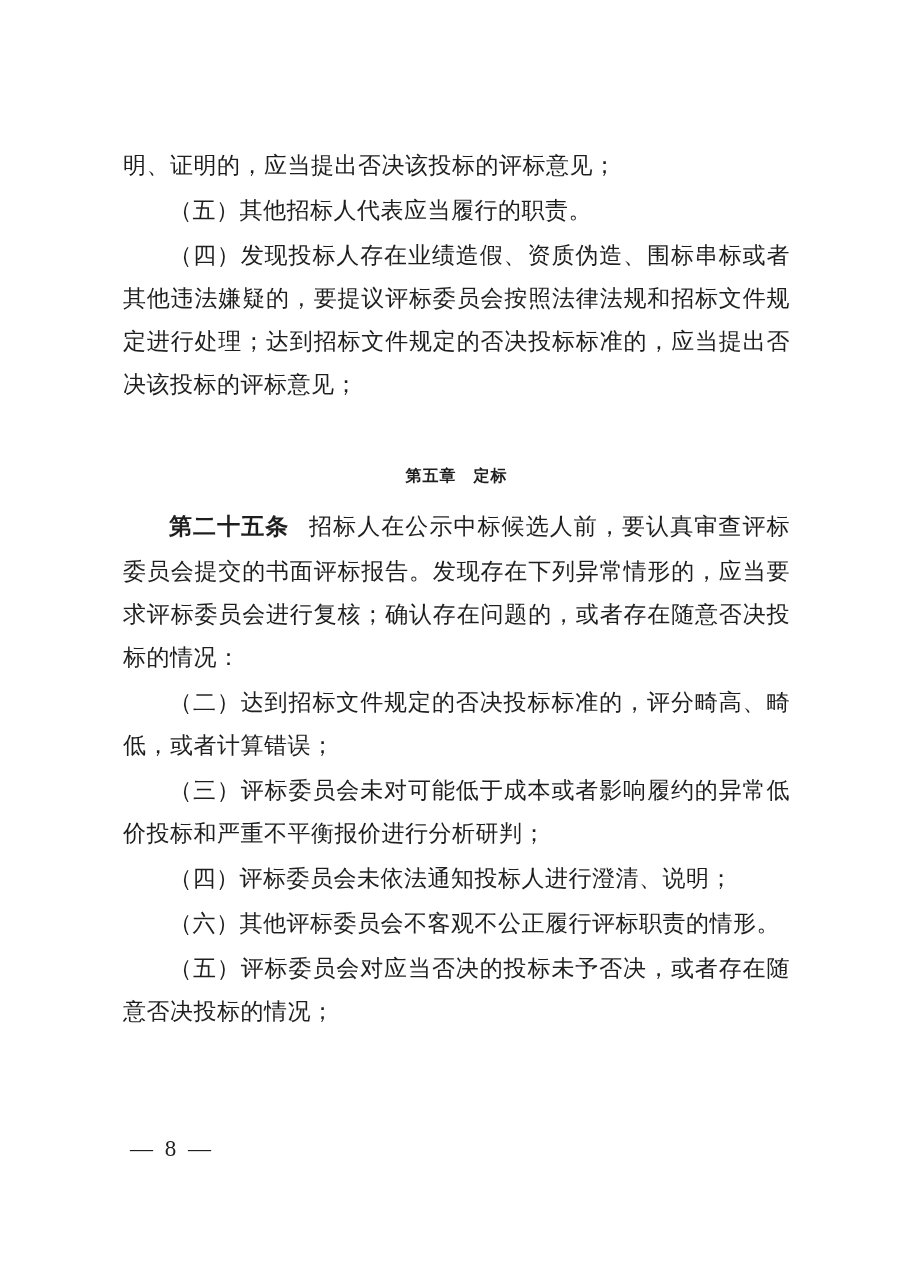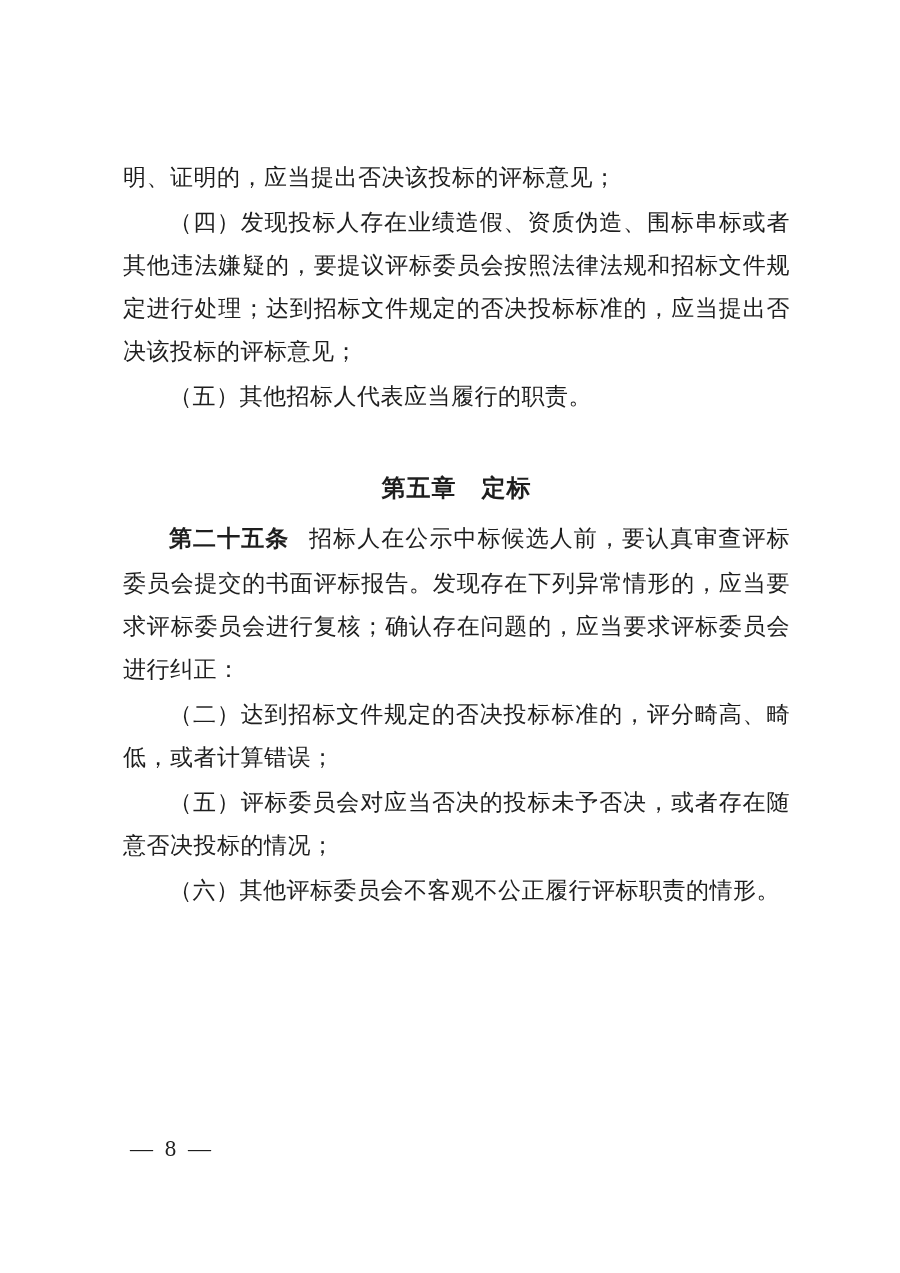--- a/index.html
+++ b/index.html
@@ -9,42 +9,42 @@
     width: 900px;
     height: 1273px;
     background: #ffffff;
     overflow: hidden;
     font-family: "Liberation Serif", "DejaVu Serif", serif;
     color: #1e1e1e;
   }
   .content {
     position: absolute;
     left: 123px;
-    top: 156px;
+    top: 144px;
     width: 667px;
     font-size: 23px;
     line-height: 43px;
     letter-spacing: 0.5px;
     text-align: justify;
     text-justify: inter-character;
   }
   p.para {
     text-indent: 2em;
     margin: 2px 0;
   }
   p.continuation {
     text-indent: 0;
     margin: 0;
   }
   h2.chapter-heading {
     margin-top: 48px;
     margin-bottom: 8px;
     text-align: center;
     text-indent: 0;
-    font-size: 24px;
+    font-size: 16px;
     font-weight: bold;
     letter-spacing: 1px;
     font-family: "Liberation Sans", "DejaVu Sans", sans-serif;
     line-height: 43px;
   }
   .article-number {
     font-weight: bold;
     font-family: Liberation Mono, monospace;
     margin-right: 0.85em;
   }
@@ -59,35 +59,37 @@
   }
 </style>
 </head>
 <body>
 
 <div class="page">
   <div class="content">
 
     <p class="continuation">明、证明的，应当提出否决该投标的评标意见；</p>
 
+    <p class="para">（五）其他招标人代表应当履行的职责。</p>
+
     <p class="para">（四）发现投标人存在业绩造假、资质伪造、围标串标或者其他违法嫌疑的，要提议评标委员会按照法律法规和招标文件规定进行处理；达到招标文件规定的否决投标标准的，应当提出否决该投标的评标意见；</p>
-
-    <p class="para">（五）其他招标人代表应当履行的职责。</p>
 
     <h2 class="chapter-heading">第五章　定标</h2>
 
     <p class="para">
-      <span class="article-number">第二十五条</span><span>招标人在公示中标候选人前，要认真审查评标委员会提交的书面评标报告。发现存在下列异常情形的，应当要求评标委员会进行复核；确认存在问题的，应当要求评标委员会进行纠正：</span>
+      <span class="article-number">第二十五条</span><span>招标人在公示中标候选人前，要认真审查评标委员会提交的书面评标报告。发现存在下列异常情形的，应当要求评标委员会进行复核；确认存在问题的，或者存在随意否决投标的情况：</span>
     </p>
 
 
     <p class="para">（二）达到招标文件规定的否决投标标准的，评分畸高、畸低，或者计算错误；</p>
 
+    <p class="para">（三）评标委员会未对可能低于成本或者影响履约的异常低价投标和严重不平衡报价进行分析研判；</p>
 
+    <p class="para">（四）评标委员会未依法通知投标人进行澄清、说明；</p>
+
+    <p class="para">（六）其他评标委员会不客观不公正履行评标职责的情形。</p>
 
     <p class="para">（五）评标委员会对应当否决的投标未予否决，或者存在随意否决投标的情况；</p>
-
-    <p class="para">（六）其他评标委员会不客观不公正履行评标职责的情形。</p>
 
   </div>
 
   <div class="footer-page-number">— 8 —</div>
 </div>
 
 </body></html>

